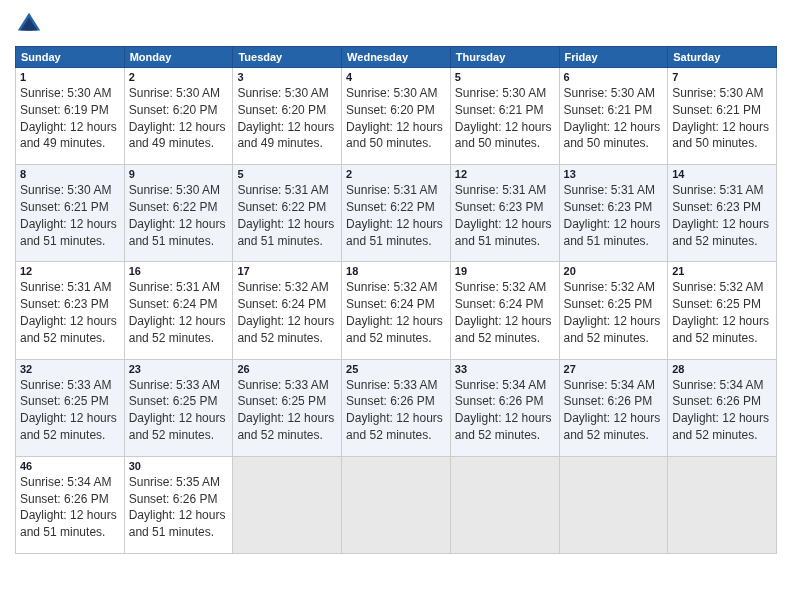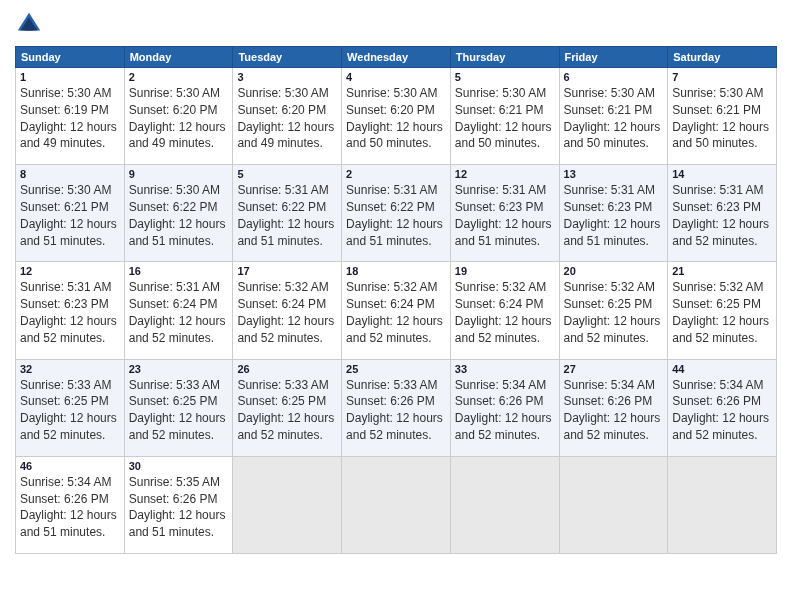--- a/index.html
+++ b/index.html
@@ -349,21 +349,21 @@
         </td>
           <td>
           <span class="day-num">27</span>
           <div class="day-info">
             Sunrise: 5:34 AM<br>
             Sunset: 6:26 PM<br>
             Daylight: 12 hours and 52 minutes.
           </div>
         </td>
           <td>
-          <span class="day-num">44</span>
+          <span class="day-num">28</span>
           <div class="day-info">
             Sunrise: 5:34 AM<br>
             Sunset: 6:26 PM<br>
             Daylight: 12 hours and 52 minutes.
           </div>
         </td>
         </tr>
         <tr>
           <td>
           <span class="day-num">46</span>

